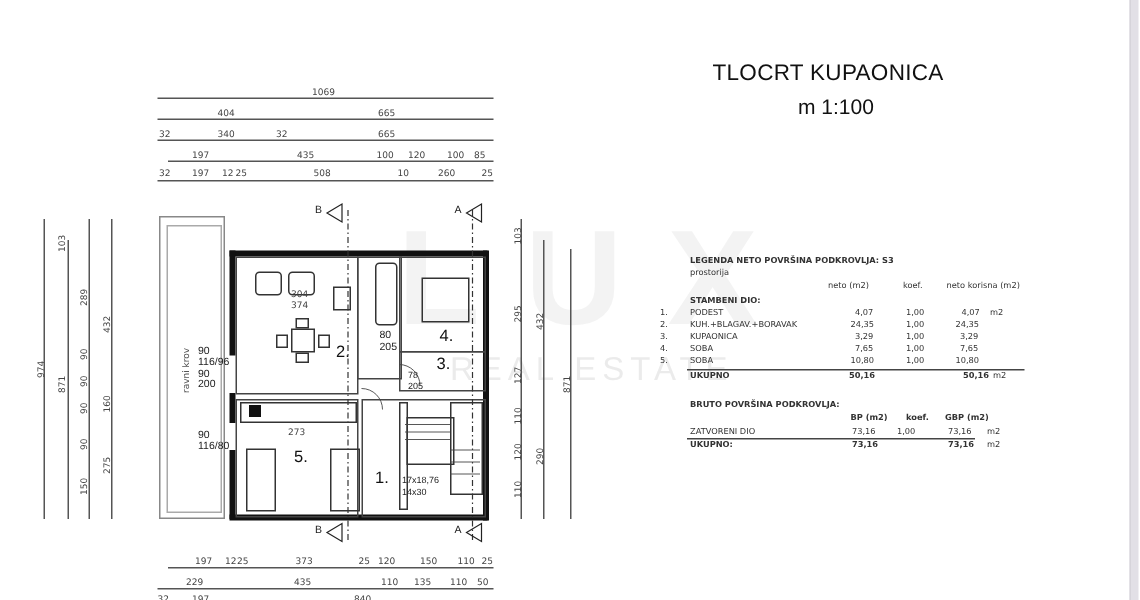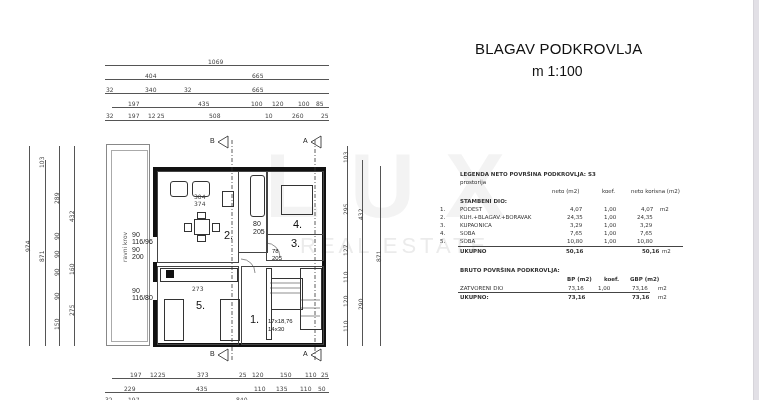--- a/index.html
+++ b/index.html
@@ -20,21 +20,21 @@
   .legb{font-weight:bold;}
   .wm{color:rgba(200,200,200,0.35);font-weight:bold;}
   svg{position:absolute;left:0;top:0;}
 </style>
 </head>
 <body>
 
 <div class="abs wm" style="left:265px;top:135px;font-size:90px;letter-spacing:30px;color:rgba(190,190,190,0.18);">LUX</div>
 <div class="abs wm" style="left:300px;top:233px;font-size:22px;letter-spacing:4px;color:rgba(190,190,190,0.3);font-weight:normal;">REAL ESTATE</div>
 
-<div class="abs title">BLAGAV PODKROVLJA</div>
+<div class="abs title">TLOCRT KUPAONICA</div>
 <div class="abs scale">m 1:100</div>
 
 <div class="abs edge"></div>
 
 <div>
   <div class="abs dline" style="left:105px;top:65px;width:224px;"></div>
   <div class="abs dim" style="left:208px;top:58px;">1069</div>
 
   <div class="abs dline" style="left:105px;top:79px;width:224px;"></div>
   <div class="abs dim" style="left:145px;top:72px;">404</div>

